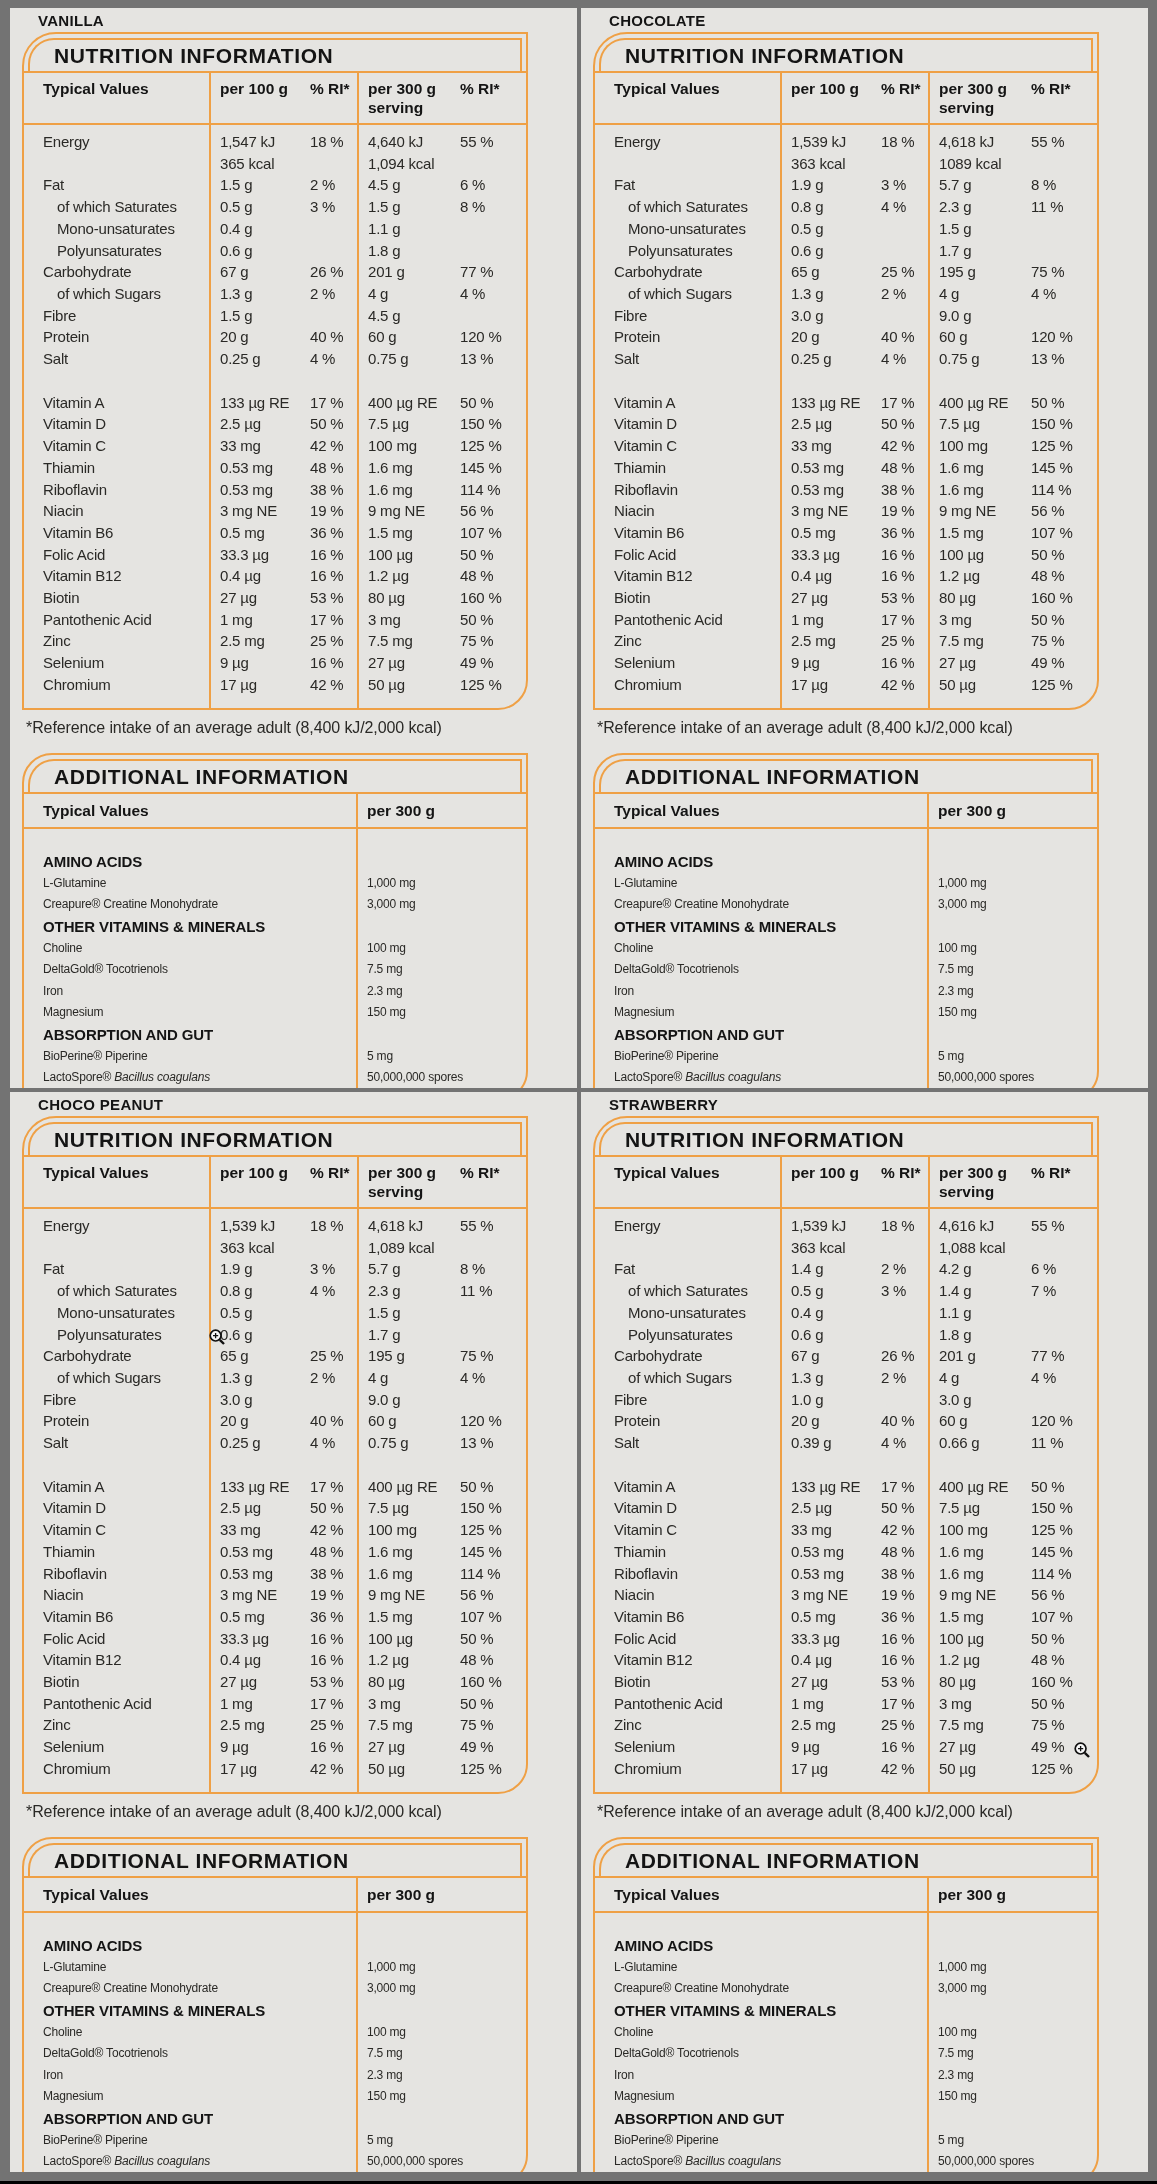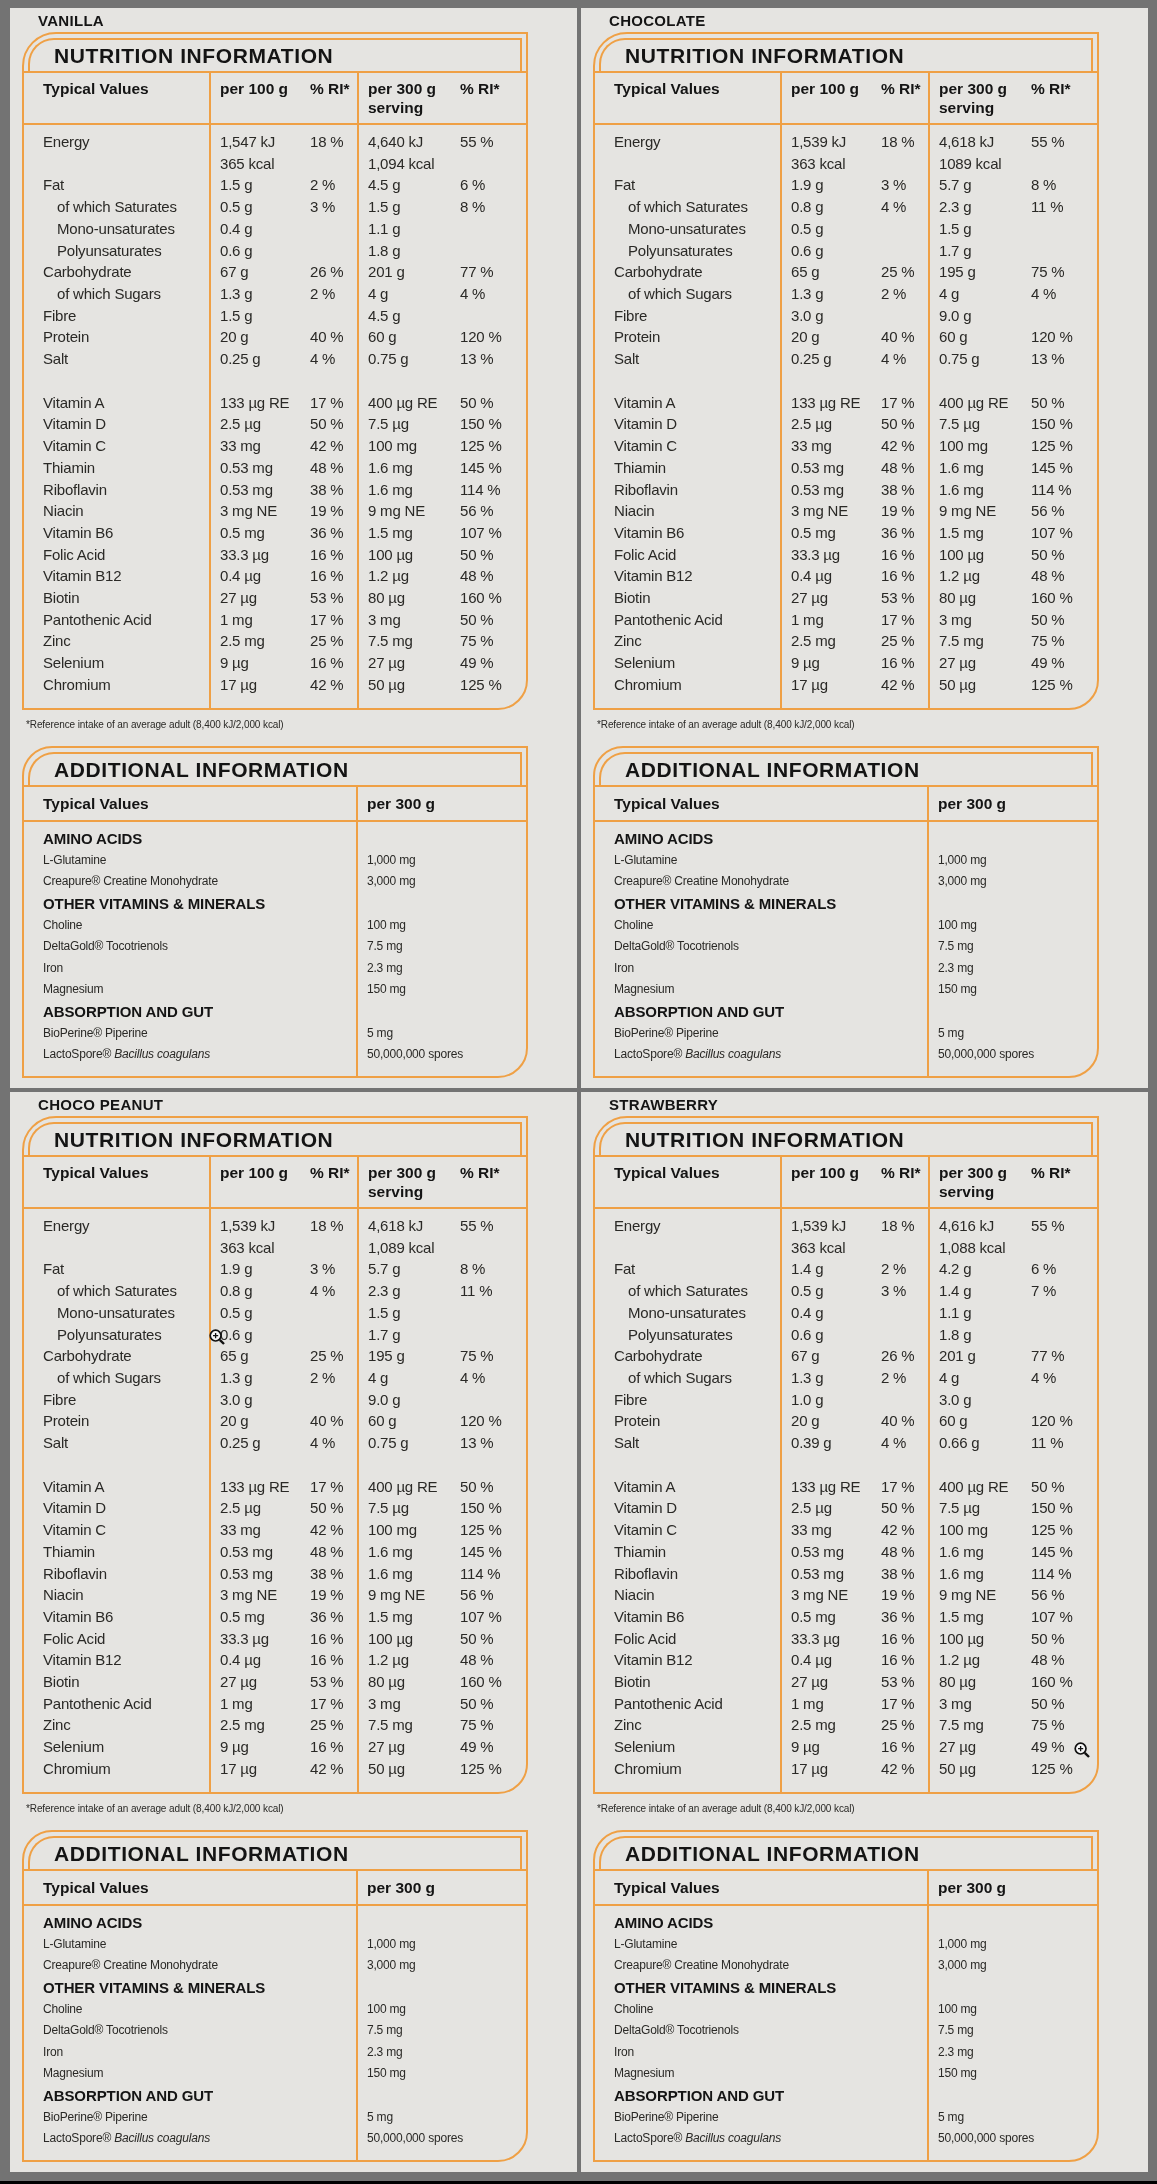--- a/index.html
+++ b/index.html
@@ -25,25 +25,25 @@
          padding:8px 0 7px;font-weight:bold;font-size:15.5px;line-height:18px;color:#141414;}
   .cl{padding-left:19px}
   .cv{padding-left:11px}
   .nbody{padding:6px 0 12px;}
   .abody{padding:4px 0 10px;}
   .nrow{display:grid;grid-template-columns:185px 90px 58px 92px 1fr;
         font-size:15px;line-height:21.7px;letter-spacing:-.2px;}
   .nrow .ind{padding-left:33px}
   .pre{white-space:pre-line}
   .spacer{height:22px}
-  .fnote{margin:9px 16px 0 16px;font-size:10px;letter-spacing:-.1px;color:#2a2926;}
+  .fnote{margin:9px 16px 0 16px;font-size:16px;letter-spacing:-.1px;color:#2a2926;}
   .arow{display:grid;grid-template-columns:332px 1fr;font-size:12px;line-height:21.5px;letter-spacing:-.2px;}
   .ahdr{padding-left:19px;font-weight:bold;font-size:15px;line-height:22px;
         color:#141414;letter-spacing:-.1px;}
-  .ahdr:first-child{margin-top:2px;}
+  .ahdr:first-child{margin-top:18px;}
   .cursor{position:absolute;width:19px;height:19px;pointer-events:none;}
 </style>
 </head>
 <body>
 
 <div class="sheet">
   <section class="panel">
     <div class="flavor">VANILLA</div>
 
     <div class="obox nibox">

